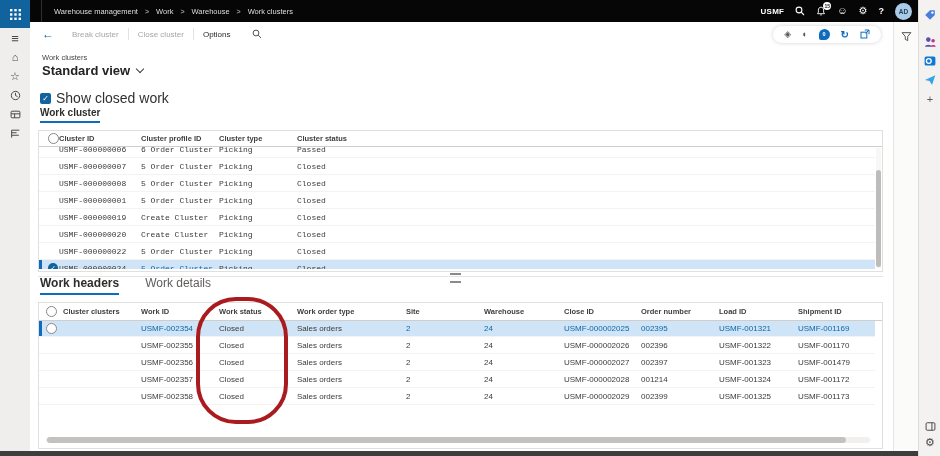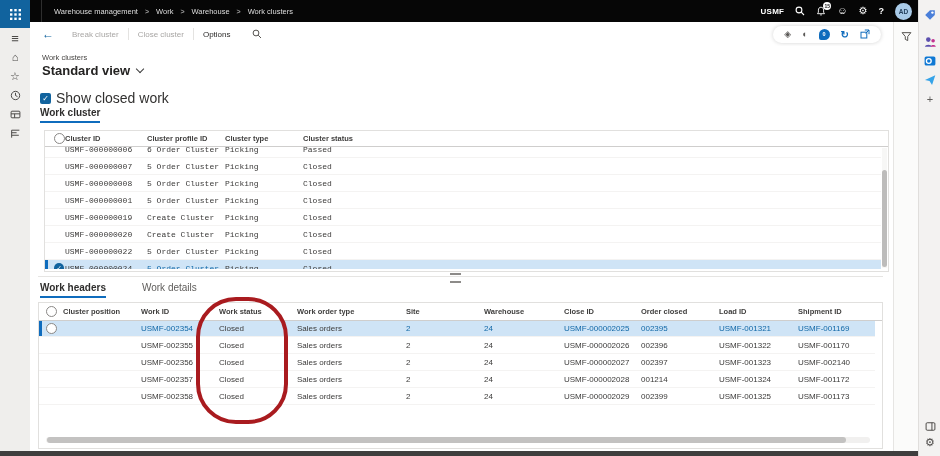--- a/index.html
+++ b/index.html
@@ -58,21 +58,21 @@
          transform:rotate(45deg);display:inline-block;margin-left:7px;margin-top:-3px;}
   .chkrow{position:absolute;left:40px;top:90px;display:flex;align-items:center;cursor:pointer;}
   .chkbox{width:11px;height:11px;background:#11639e;border-radius:2px;color:#fff;font-size:8px;
           display:flex;align-items:center;justify-content:center;}
   .chklabel{font-size:14px;color:#323130;margin-left:5px;}
   .tab1{position:absolute;left:40px;top:107px;font-size:10px;font-weight:600;color:#2f2e2d;
         padding-bottom:3px;border-bottom:2px solid #0f6cbd;cursor:pointer;}
 
   
   .grid{position:absolute;background:#fff;border:1px solid #e1e0de;box-sizing:border-box;}
-  .g1{left:38px;top:130px;width:845px;height:142px;margin-left:6px;}
+  .g1{left:38px;top:130px;width:845px;height:142px;}
   .g2{left:38px;top:302px;width:845px;height:147px;}
   .ghead{display:flex;align-items:center;font-size:7.5px;font-weight:700;color:#3f3e3d;
          background:#fff;position:relative;z-index:2;border-bottom:1px solid #cfcecd;}
   .g1 .ghead{height:15px;}
   .g2 .ghead{height:17px;}
   .selc{display:flex;align-items:center;box-sizing:border-box;flex:none;}
   .g1 .selc{width:20px;}
   .g2 .selc{width:24px;}
   .hcircle,.radio{width:9px;height:9px;border:1px solid #8a8886;border-radius:50%;background:#fff;flex:none;}
   .g1 .hcircle,.g1 .selmark{margin-left:9px;}
@@ -94,21 +94,21 @@
   .gc.link{color:#1168a7;}
   .vsb{position:absolute;right:1px;top:17px;bottom:3px;width:5px;background:#f7f7f6;}
   .vsb .thumb{position:absolute;left:0;width:5px;top:22px;bottom:1px;background:#bdbcbb;border-radius:3px;}
   .hsb{position:absolute;left:7px;right:12px;bottom:5px;height:6px;background:#f1f0ef;border-radius:3px;}
   .hsb .thumb{position:absolute;left:1px;top:0;height:6px;width:97%;background:#c3c2c1;border-radius:3px;}
 
   
   .splitline{position:absolute;left:38px;top:276px;width:845px;height:1px;background:#e6e5e3;}
   .splithandle{position:absolute;left:450px;top:273px;width:11px;height:6px;
                border-top:2px solid #8d8b89;border-bottom:2px solid #8d8b89;cursor:row-resize;}
-  .tabs2{position:absolute;left:40px;top:282px;display:flex;gap:36px;font-size:10px;}
+  .tabs2{position:absolute;left:40px;top:276px;display:flex;gap:26px;font-size:12px;}
   .tabs2 .t-active{font-weight:700;color:#2f2e2d;border-bottom:2px solid #0f6cbd;padding-bottom:3px;cursor:pointer;}
   .tabs2 .t-idle{color:#5f5d5b;padding-bottom:3px;cursor:pointer;}
 
   
   .gutter{position:absolute;left:893px;top:22px;width:25px;height:429px;background:#fbfbfa;
           border-left:1px solid #e6e5e3;display:flex;justify-content:center;}
   .funnel{margin-top:6px;cursor:pointer;height:12px;}
   .edgerail{position:absolute;left:918px;top:0;width:22px;height:456px;background:#f3f2f1;
             border-left:1px solid #e0dedc;display:flex;flex-direction:column;align-items:center;}
   .eic{margin-top:6px;cursor:pointer;display:flex;align-items:center;justify-content:center;height:13px;}
@@ -332,28 +332,28 @@
   <div class="tabs2">
     <span class="t-active">Work headers</span>
     <span class="t-idle">Work details</span>
   </div>
 
   <div class="grid g2">
     <div class="ghead" id="g2head">
       <span class="selc">
           <span class="hcircle"></span>
         </span>
-    <div class="hc c0">Cluster position</div>
+    <div class="hc c0">Cluster clusters</div>
         <div class="hc c1">Work ID</div>
         <div class="hc c2">Work status</div>
         <div class="hc c3">Work order type</div>
         <div class="hc c4">Site</div>
         <div class="hc c5">Warehouse</div>
         <div class="hc c6">Close ID</div>
-        <div class="hc c7">Order closed</div>
+        <div class="hc c7">Order number</div>
         <div class="hc c8">Load ID</div>
         <div class="hc c9">Shipment ID</div>
       </div>
     <span class="hdots">⋮</span>
     <div class="grows" id="g2rows">
         <div class="grow sel">
           <div class="selc">
             <span class="radio"></span>
           </div>
           <div class="gc c0"></div>
@@ -384,21 +384,21 @@
           <div class="selc"></div>
           <div class="gc c0"></div>
           <div class="gc c1">USMF-002356</div>
           <div class="gc c2">Closed</div>
           <div class="gc c3">Sales orders</div>
           <div class="gc c4">2</div>
           <div class="gc c5">24</div>
           <div class="gc c6">USMF-000002027</div>
           <div class="gc c7">002397</div>
           <div class="gc c8">USMF-001323</div>
-          <div class="gc c9">USMF-002140</div>
+          <div class="gc c9">USMF-001479</div>
         </div>
         <div class="grow">
           <div class="selc"></div>
           <div class="gc c0"></div>
           <div class="gc c1">USMF-002357</div>
           <div class="gc c2">Closed</div>
           <div class="gc c3">Sales orders</div>
           <div class="gc c4">2</div>
           <div class="gc c5">24</div>
           <div class="gc c6">USMF-000002028</div>

